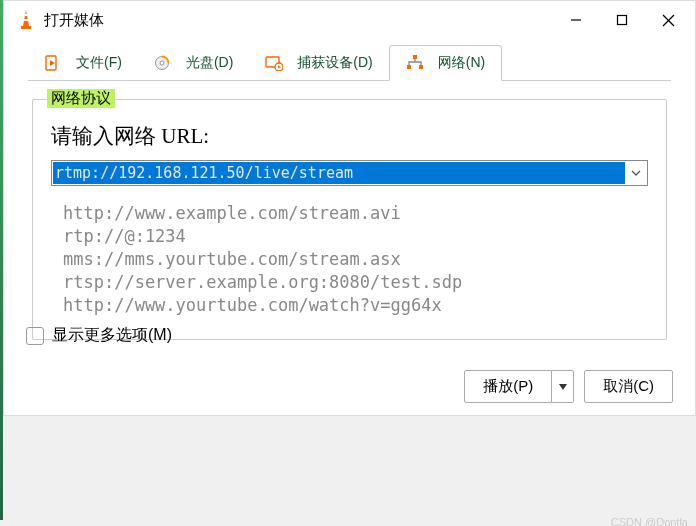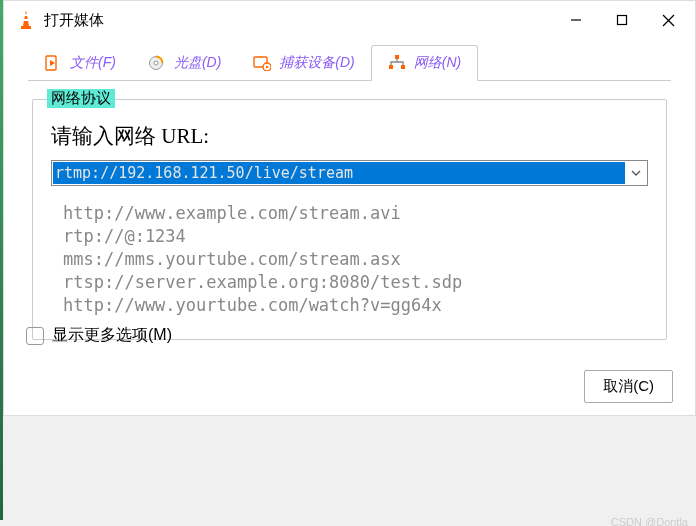--- a/index.html
+++ b/index.html
@@ -6,26 +6,26 @@
     body { font-family: "Microsoft YaHei", sans-serif; font-size: 14px; background: #f0f0f0; width: 696px; height: 526px; overflow: hidden; }
     .window { background: #fff; width: 693px; height: 416px; margin-left: 3px; position: relative; border: 1px solid #ddd; }
     .left-edge { position: absolute; left: 0; top: 0; width: 3px; height: 520px; background: linear-gradient(#4a6, #264); }
     .titlebar { display: flex; align-items: center; height: 38px; padding: 0 4px; }
     .vlc-icon { width: 20px; height: 24px; margin: 0 8px; }
     .title-text { font-size: 15px; flex: 1; }
     .winbtns { display: flex; gap: 0; }
     .winbtn { width: 46px; height: 32px; display: flex; align-items: center; justify-content: center; color: #000; }
     .tabs { display: flex; padding: 0 24px; margin-top: 6px; position: relative; }
     .tabs::after { content: ""; position: absolute; left: 24px; right: 24px; bottom: 0; height: 1px; background: #ccc; z-index: 0; }
-    .tab { display: flex; align-items: center; gap: 8px; padding: 8px 16px; color: #8b5cf6; position: relative; z-index: 1; font-style: italic; }
+    .tab { display: flex; align-items: center; gap: 14px; padding: 8px 16px; color: #14532d; position: relative; z-index: 1; }
     .tab.active { border: 1px solid #ccc; border-bottom: 1px solid #fff; border-radius: 3px 3px 0 0; background: #fff; }
     .tab-icon { width: 18px; height: 16px; display: inline-flex; align-items: center; }
     .content { padding: 12px 28px 0 28px; }
     .fieldset { border: 1px solid #ccc; border-radius: 2px; padding: 14px 18px 22px 18px; position: relative; margin-top: 6px; }
-    .legend { position: absolute; top: -11px; left: 14px; background: #5eead4; padding: 0 4px; font-size: 15px; }
+    .legend { position: absolute; top: -11px; left: 14px; background: #bef264; padding: 0 4px; font-size: 15px; }
     .prompt { font-family: "SimSun", serif; font-size: 21px; margin: 8px 0 10px 0; }
     .combo { display: flex; align-items: center; border: 1px solid #888; height: 26px; }
     .combo .sel { flex: 1; font-family: Consolas, monospace; font-size: 15px; color: #e5e5e5; background: #0078d7; padding: 1px 2px; margin: 1px 0 1px 1px; line-height: 20px; white-space: nowrap; overflow: hidden; }
     .combo .arrow { width: 22px; display: flex; align-items: center; justify-content: center; color: #555; }
     .examples { margin: 16px 0 0 12px; font-family: Consolas, "SimSun", monospace; font-size: 17px; color: #888; line-height: 1.35; }
     .footer { position: absolute; left: 0; right: 0; bottom: 12px; padding: 0 22px; }
     .more { display: flex; align-items: center; gap: 8px; margin-bottom: 24px; }
     .cbx { width: 18px; height: 18px; border: 1px solid #999; border-radius: 3px; }
     .more-label { font-size: 16px; }
     .buttons { display: flex; justify-content: flex-end; gap: 10px; }
@@ -136,18 +136,26 @@
       </div>
     </div>
   </div>
 
   <div class="footer">
     <div class="more">
       <div class="cbx"></div>
       <span class="more-label">显示更多选项(M)</span>
     </div>
     <div class="buttons">
+      <div class="btncombo">
+        <button class="btn">播放(P)</button>
+        <div class="drop">
+          <svg width="8" height="6" viewBox="0 0 8 6">
+              <polygon points="0,0 8,0 4,6" fill="#333"></polygon>
+            </svg>
+        </div>
+      </div>
       <button class="btn">取消(C)</button>
     </div>
   </div>
 
 </div>
 <div class="watermark">CSDN @Dontla</div>
 
 </body></html>

